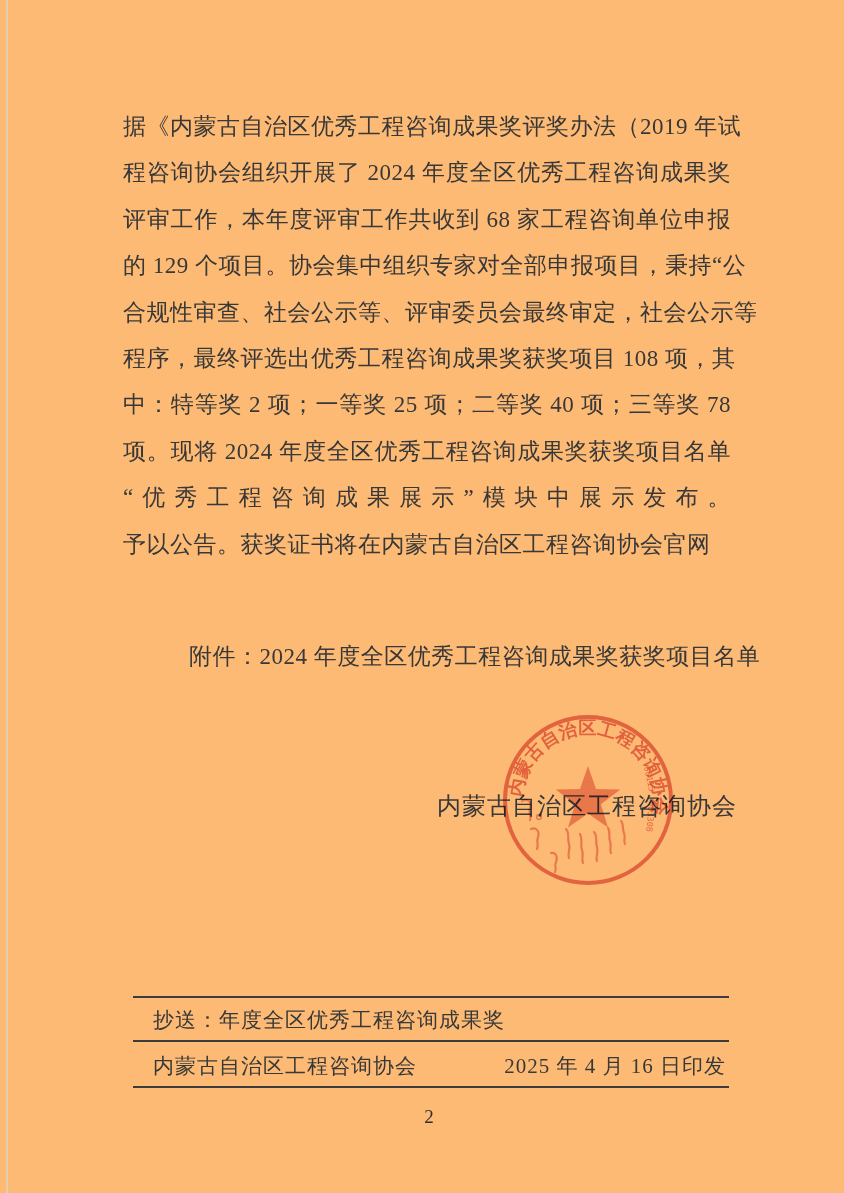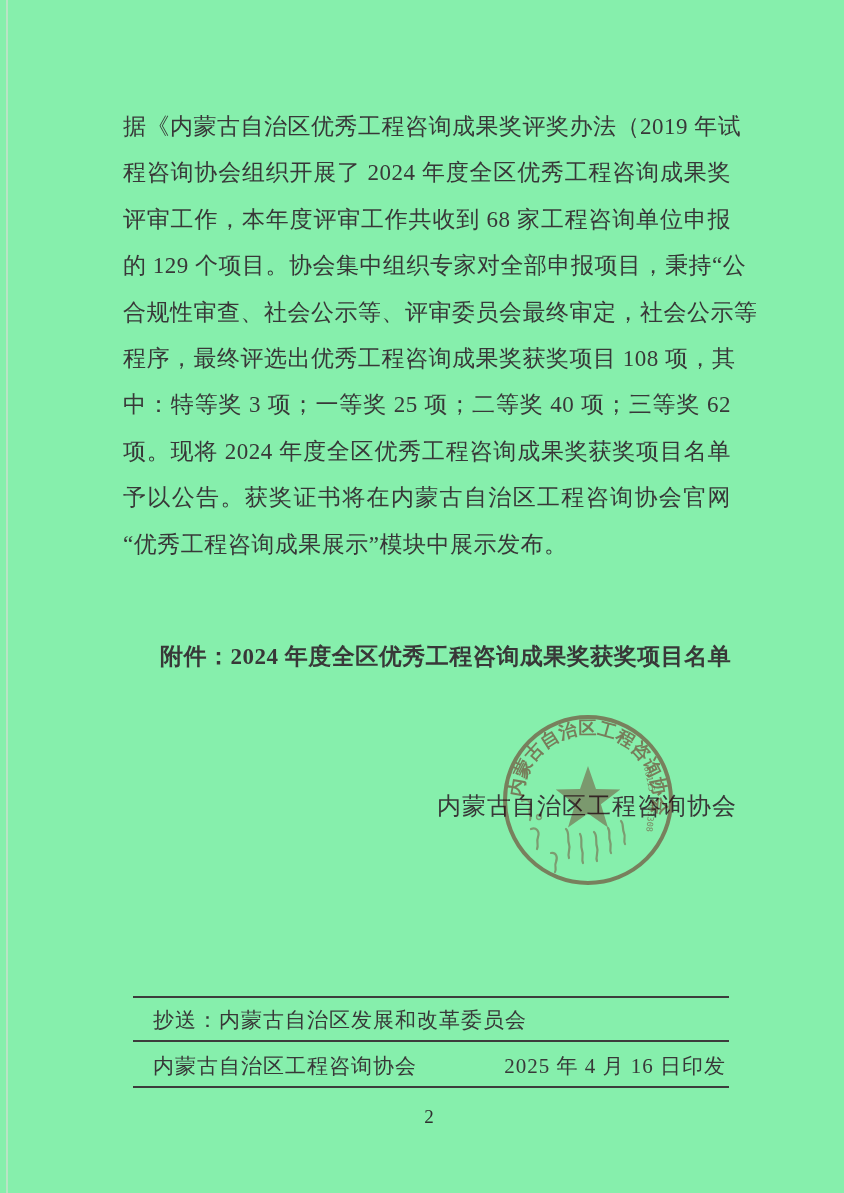--- a/index.html
+++ b/index.html
@@ -1,34 +1,34 @@
 <!DOCTYPE html>
 <html style="--seal-color: #dd6b6b;"><head>
 <meta charset="utf-8">
 <style>
   html,body { margin:0; padding:0; background:#888; }
   .page {
     position:relative; width:844px; height:1193px; margin:0 auto;
-    background:#86efac; overflow:hidden;
+    background:#fdba74; overflow:hidden;
     font-family:"Liberation Serif","DejaVu Serif",serif;
     color:#383838;
   }
   .scan-edge {
     position:absolute; left:6px; top:0; width:2px; height:100%;
     background:#dcdcd6; opacity:.6;
   }
   .body-text {
     position:absolute; left:123px; top:104px; width:608px;
     font-size:23px; line-height:46.4px; letter-spacing:.5px;
   }
   .body-text .line { text-align:justify; text-align-last:justify; white-space:nowrap; }
   .body-text .line:last-child { text-align-last:left; }
   .attachment {
-    position:absolute; left:160px; top:641px; width:600px;
-    font-size:23px; line-height:32px; letter-spacing:.5px; white-space:nowrap;font-weight:bold;
+    position:absolute; left:189px; top:641px; width:600px;
+    font-size:23px; line-height:32px; letter-spacing:.5px; white-space:nowrap;
   }
   .signature {
     position:absolute; left:422px; top:782px; width:330px;
     text-align:center; font-size:24px; line-height:48px; letter-spacing:1px;
   }
   .seal {
     position:absolute; left:493px; top:705px; width:190px; height:190px;
     mix-blend-mode:multiply; pointer-events:none;
   }
   .seal circle.ring { fill:none; stroke:var(--seal-color,#dd6b6b); stroke-width:4; opacity:.8; }
@@ -68,24 +68,24 @@
 
   <div class="scan-edge"></div>
 
   <div class="body-text">
     <div class="line">据《内蒙古自治区优秀工程咨询成果奖评奖办法（2019 年试</div>
     <div class="line">程咨询协会组织开展了 2024 年度全区优秀工程咨询成果奖</div>
     <div class="line">评审工作，本年度评审工作共收到 68 家工程咨询单位申报</div>
     <div class="line">的 129 个项目。协会集中组织专家对全部申报项目，秉持“公</div>
     <div class="line">合规性审查、社会公示等、评审委员会最终审定，社会公示等</div>
     <div class="line">程序，最终评选出优秀工程咨询成果奖获奖项目 108 项，其</div>
-    <div class="line">中：特等奖 3 项；一等奖 25 项；二等奖 40 项；三等奖 62</div>
+    <div class="line">中：特等奖 2 项；一等奖 25 项；二等奖 40 项；三等奖 78</div>
     <div class="line">项。现将 2024 年度全区优秀工程咨询成果奖获奖项目名单</div>
+    <div class="line">“优秀工程咨询成果展示”模块中展示发布。</div>
     <div class="line">予以公告。获奖证书将在内蒙古自治区工程咨询协会官网</div>
-    <div class="line">“优秀工程咨询成果展示”模块中展示发布。</div>
   </div>
 
   <div class="attachment">附件：2024 年度全区优秀工程咨询成果奖获奖项目名单</div>
 
   <div class="signature">
     <div>内蒙古自治区工程咨询协会</div>
   </div>
 
   <svg class="seal" viewBox="0 0 190 190">
     <circle class="ring" cx="95" cy="95" r="83"></circle>
@@ -115,21 +115,21 @@
       <circle cx="46" cy="112" r="2.4"></circle>
       <path d="M73,124 c4,4 1,10 3,15 c2,5 -2,9 0,14"></path>
       <path d="M87,129 c3,5 0,11 2,16 c2,5 -1,9 1,13"></path>
       <path d="M101,127 c4,4 1,10 3,15 c2,5 -2,10 0,14"></path>
       <path d="M115,123 c3,4 0,9 2,13 c2,5 -1,9 1,12"></path>
       <path d="M128,116 c3,3 1,8 3,12 c2,4 -1,8 1,11"></path>
     </g>
   </svg>
 
   <div class="rule rule-1"></div>
-  <div class="cc-line"><span>抄送：</span><span>内蒙古自治区发展和改革委员会</span></div>
+  <div class="cc-line"><span>抄送：</span><span>年度全区优秀工程咨询成果奖</span></div>
   <div class="rule rule-2"></div>
   <div class="issue-line">
     <span>内蒙古自治区工程咨询协会</span>
     <span>2025 年 4 月 16 日印发</span>
   </div>
   <div class="rule rule-3"></div>
 
   <div class="page-number">2</div>
 
 </div>

